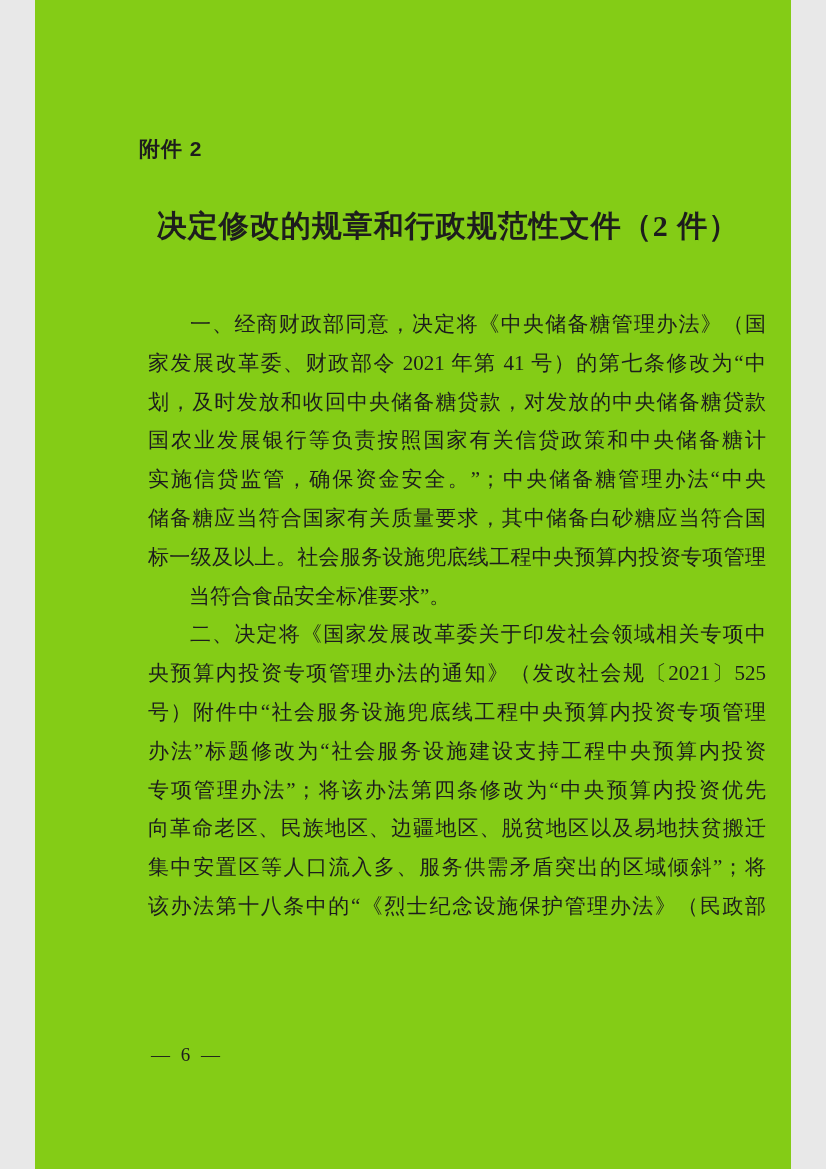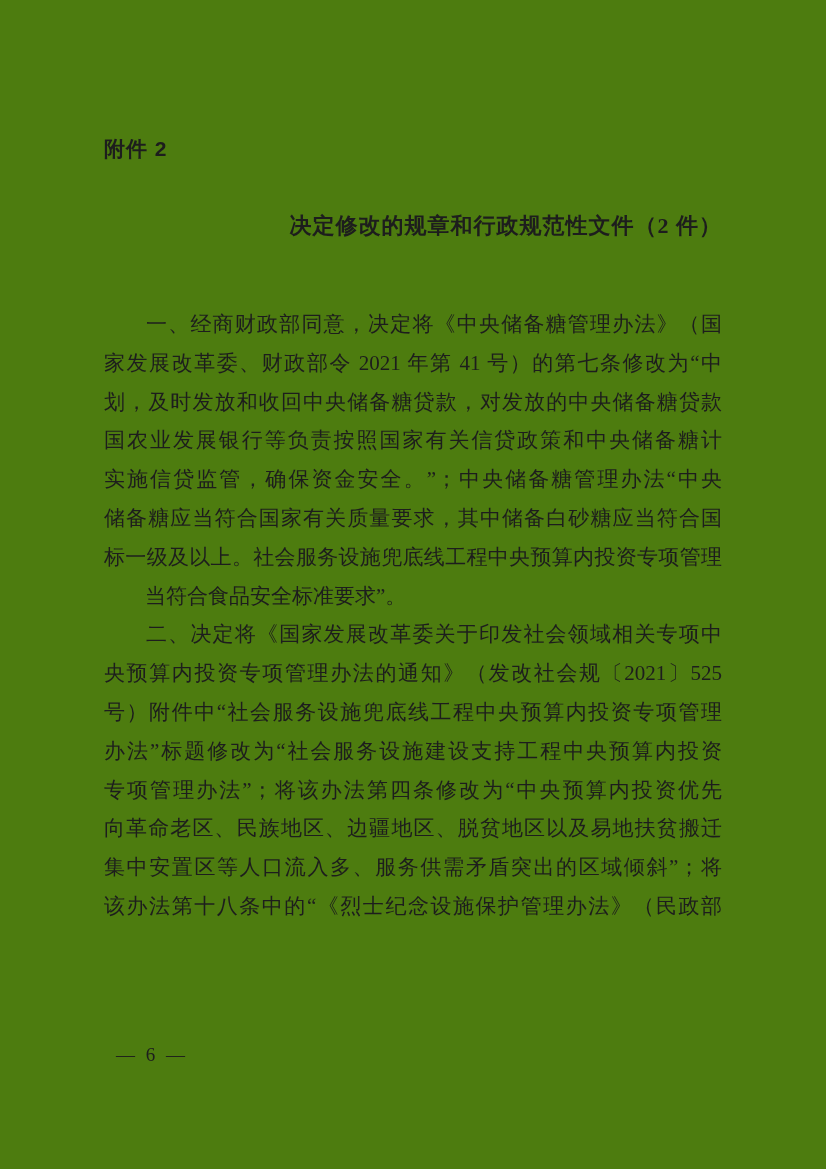--- a/index.html
+++ b/index.html
@@ -2,54 +2,54 @@
 <html><head>
 <meta charset="utf-8">
 <style>
   html, body {
     margin: 0;
     padding: 0;
     background: #e8e8e8;
   }
   .page {
     position: relative;
-    width: 826px;
+    width: 756px;
     height: 1169px;
     margin: 0 auto;
-    background: #4d7c0f;
+    background: #84cc16;
     color: #1d1d1d;
     font-family: "Liberation Serif", "DejaVu Serif", serif;
     overflow: hidden;
   }
   .attachment-label {
     position: absolute;
     left: 104px;
     top: 134px;
     font-family: "Liberation Sans", "DejaVu Sans", sans-serif;
     font-weight: 600;
     font-size: 21px;
     line-height: 30px;
     letter-spacing: 1px;
   }
   .doc-title {
     position: absolute;
     left: 104px;
     top: 205px;
     width: 618px;
     margin: 0;
-    text-align: right;
-    font-size: 22px;
+    text-align: center;
+    font-size: 30px;
     font-weight: 700;
     line-height: 42px;
     letter-spacing: 1px;
     white-space: nowrap;
   }
   .body-text {
     position: absolute;
-    left: 104px;
+    left: 113px;
     top: 305px;
     width: 618px;
   }
   .line {
     margin: 0;
     font-size: 21px;
     line-height: 38.8px;
     height: 38.8px;
     text-align: justify;
     text-align-last: justify;

